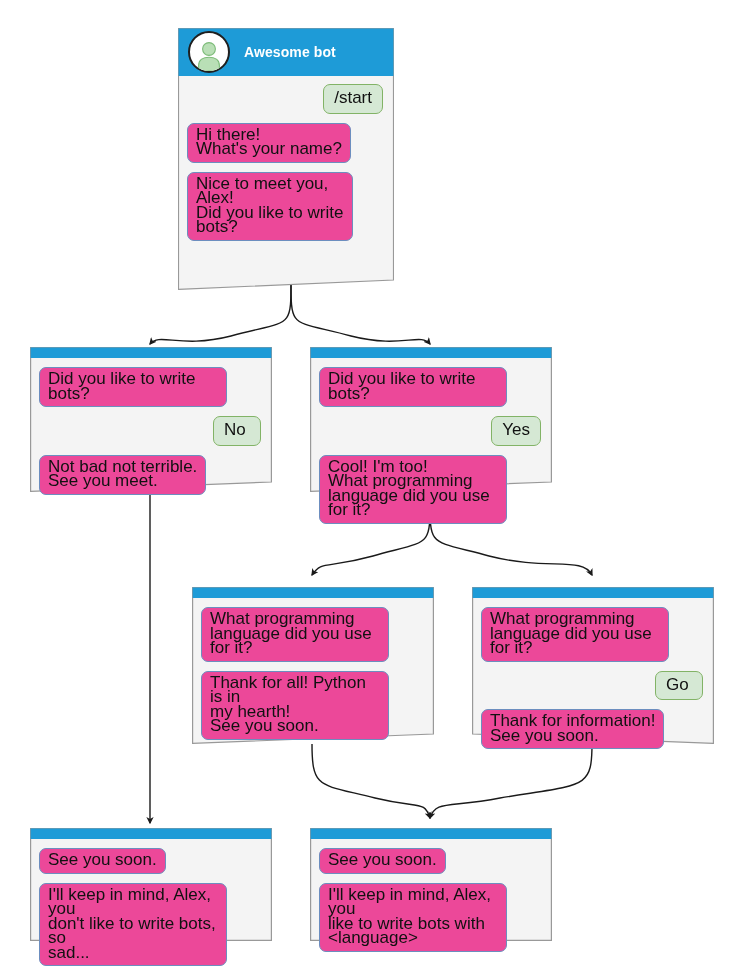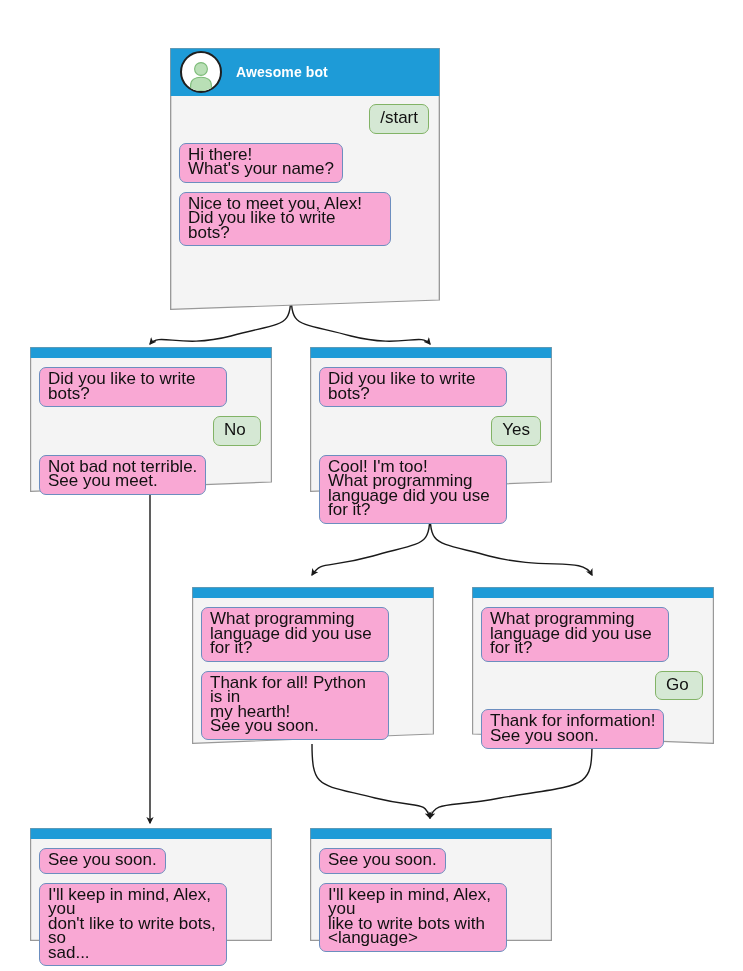--- a/index.html
+++ b/index.html
@@ -103,21 +103,21 @@
     box-sizing: border-box;
     border-radius: 7px;
     padding: 4px 8px 5px 8px;
     font-size: 17px;
     line-height: 14.5px;
     color: #111111;
     white-space: pre-line;
     max-width: 84%;
   }
   .bubble.bot {
-    background: #f9a8d4;
+    background: #ec4899;
     border: 1px solid #6c8ebf;
   }
   .bubble.user {
     background: #d5e8d4;
     border: 1px solid #82b366;
     padding: 6px 10px 7px 10px;
     min-width: 48px;
     text-align: left;
   }
   .row.out .bubble.user { margin-right: 2px; }
@@ -142,21 +142,21 @@
 
     <path d="M 430,501 C 430,548 430,540 373,556 C 326,569 322,560 312,575" fill="none" stroke="#1a1a1a" stroke-width="1.4" marker-end="url(#arrow)"></path>
 
     <path d="M 430,501 C 430,548 430,540 489,556 C 548,571 582,556 592,575" fill="none" stroke="#1a1a1a" stroke-width="1.4" marker-end="url(#arrow)"></path>
 
     <path d="M 312,744 C 312,790 320,784 375,798 C 420,809 424,800 430,818" fill="none" stroke="#1a1a1a" stroke-width="1.4" marker-end="url(#arrow)"></path>
 
     <path d="M 592,744 C 592,790 584,784 500,798 C 448,808 436,800 430,818" fill="none" stroke="#1a1a1a" stroke-width="1.4" marker-end="url(#arrow)"></path>
   </svg>
 
-  <div class="node root" style="left:170px; top:28px; width:270px; height:262px;margin-top:20px;">
+  <div class="node root" style="left:178px; top:28px; width:216px; height:262px;">
     <svg class="node-shape" viewBox="0 0 242 262" preserveAspectRatio="none" xmlns="http://www.w3.org/2000/svg">
       <path d="M 0.6,0.6 L 241.4,0.6 L 241.4,252 L 0.6,261.4 Z" fill="#f4f4f4" stroke="#999999" stroke-width="1.2"></path>
       <path d="M 0.6,0.6 L 241.4,0.6 L 241.4,48 L 0.6,48 Z" fill="#1e9bd7" stroke="none"></path>
     </svg>
     <div class="node-content">
       <div class="titlebar">
         <div class="avatar">
           <svg width="30" height="32" viewBox="0 0 30 32" xmlns="http://www.w3.org/2000/svg">
             <circle cx="15" cy="10" r="6.4" fill="#b9dfb6" stroke="#7cbb78" stroke-width="1.1"></circle>
             <path d="M 4.6,32 L 4.6,26.5 C 4.6,21 9.2,18.2 15,18.2 C 20.8,18.2 25.4,21 25.4,26.5 L 25.4,32 Z" fill="#b9dfb6" stroke="#7cbb78" stroke-width="1.1"></path>

